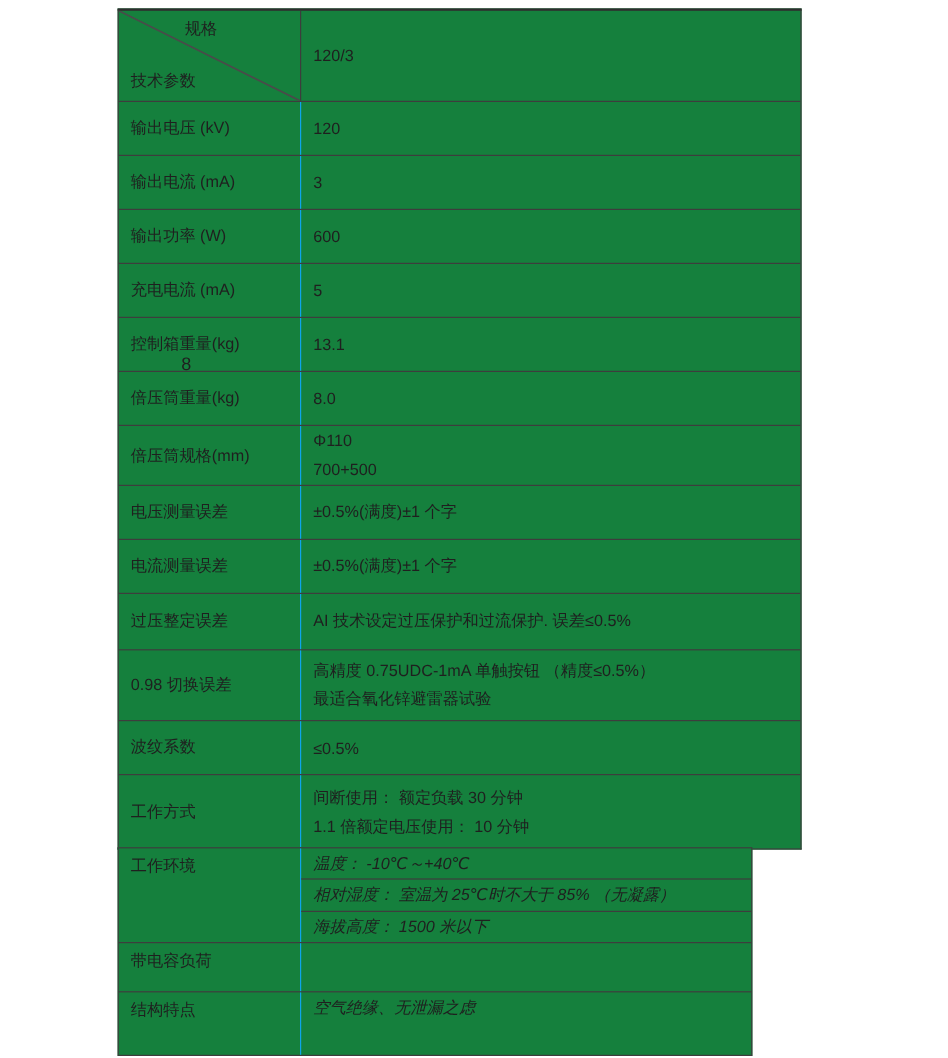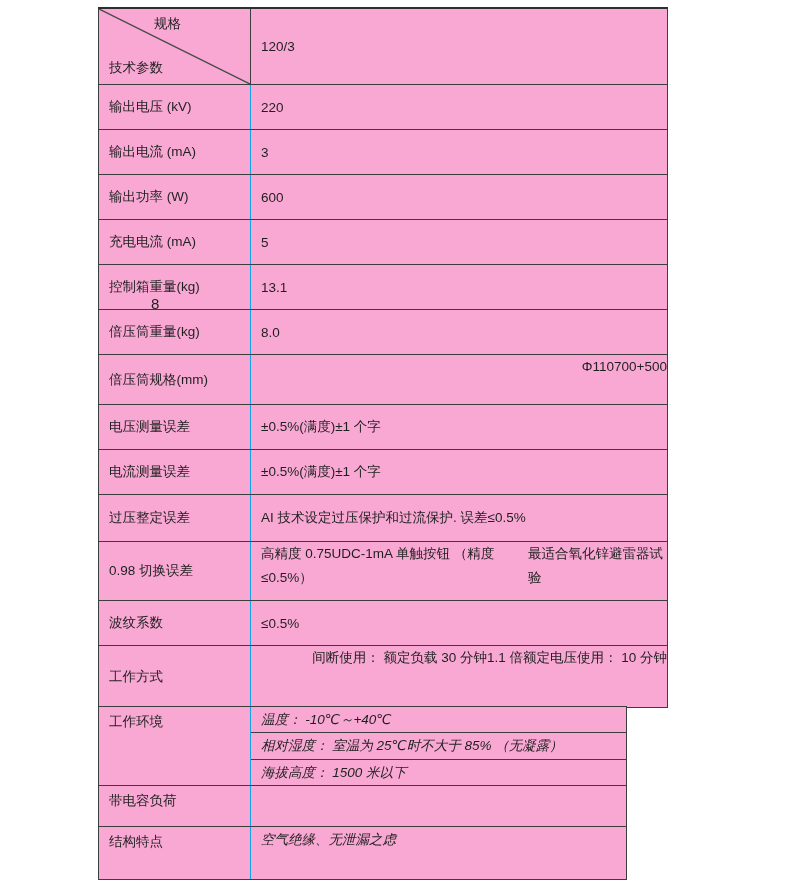--- a/index.html
+++ b/index.html
@@ -1,31 +1,31 @@
 <!DOCTYPE html>
 <html><head>
 <meta charset="utf-8">
 <style>
   * { margin:0; padding:0; box-sizing:border-box; }
   html,body { width:790px; height:882px; background:#ffffff;
     font-family:"Liberation Sans","DejaVu Sans",sans-serif; color:#1f1f1f; }
   .page { position:relative; width:790px; height:882px; background:#fff; overflow:hidden; }
 
-  .spec-table { position:absolute; background:#f9a8d4; border:1px solid #3d3d3d; font-size:13.5px; }
+  .spec-table { position:absolute; background:#15803d; border:1px solid #3d3d3d; font-size:13.5px; }
   .t1 { left:98px; top:7px; width:570px; border-top:2px solid #2e2e2e; }
   .t2 { left:98px; top:706px; width:529px; }
 
   .trow { display:flex; border-bottom:1px solid #3d3d3d; }
   .trow:last-child { border-bottom:none; }
 
   .lcell { width:152px; flex:0 0 152px; border-right:1px solid #0ea5e9;
     padding-left:10px; display:flex; align-items:center; }
   .lcell.top { align-items:flex-start; padding-top:6px; }
   .vcell { flex:1; padding-left:10px; display:flex; align-items:center; }
-  .vcell.ml { align-items:flex-start; justify-content:flex-end; }
+  .vcell.ml { flex-direction:column; align-items:flex-start; justify-content:center; }
   .vcell.ml span { line-height:24px; }
   .vcell.top { align-items:flex-start; padding-top:6px; }
 
   
   .corner { position:relative; width:152px; flex:0 0 152px; border-right:1px solid #3d3d3d; }
   .corner svg { position:absolute; left:0; top:0; width:100%; height:100%; }
   .corner .spec-lab { position:absolute; top:6px; left:55px; }
   .corner .param-lab { position:absolute; bottom:7px; left:10px; }
 
   
@@ -48,21 +48,21 @@
           <line x1="0" y1="0" x2="152" y2="74" stroke="#4a4a4a" stroke-width="1.4"></line>
         </svg>
         <span class="spec-lab">规格</span>
         <span class="param-lab">技术参数</span>
       </div>
       <div class="vcell">120/3</div>
     </div>
 
     <div class="trow" style="height:45px">
       <div class="lcell">输出电压 (kV)</div>
-      <div class="vcell">220</div>
+      <div class="vcell">120</div>
     </div>
 
     <div class="trow" style="height:45px">
       <div class="lcell">输出电流 (mA)</div>
       <div class="vcell">3</div>
     </div>
 
     <div class="trow" style="height:45px">
       <div class="lcell">输出功率 (W)</div>
       <div class="vcell">600</div>

